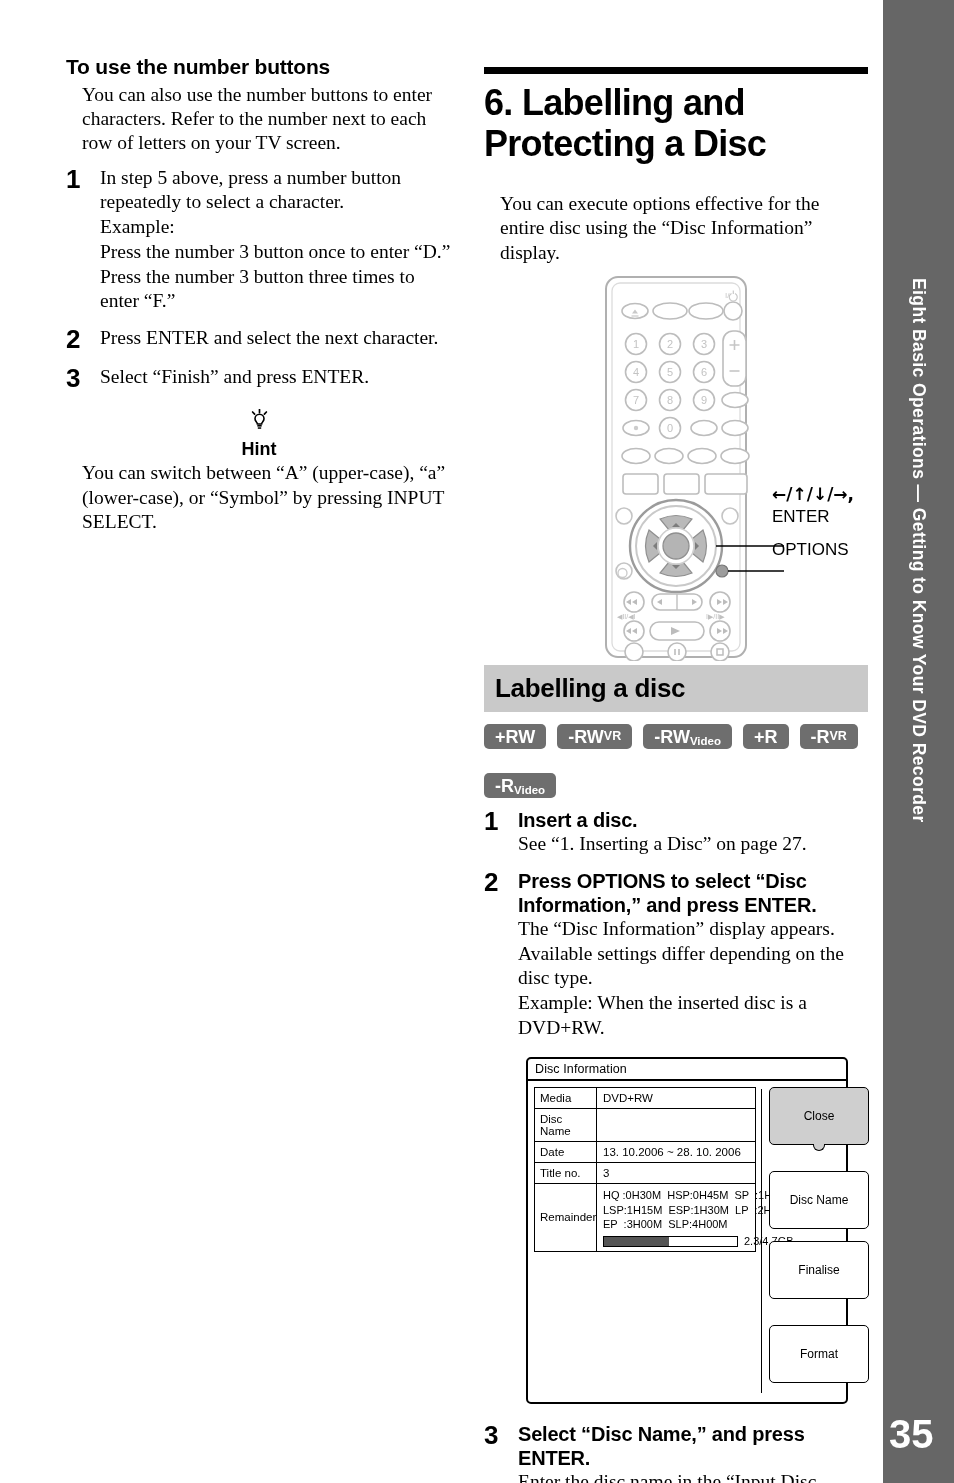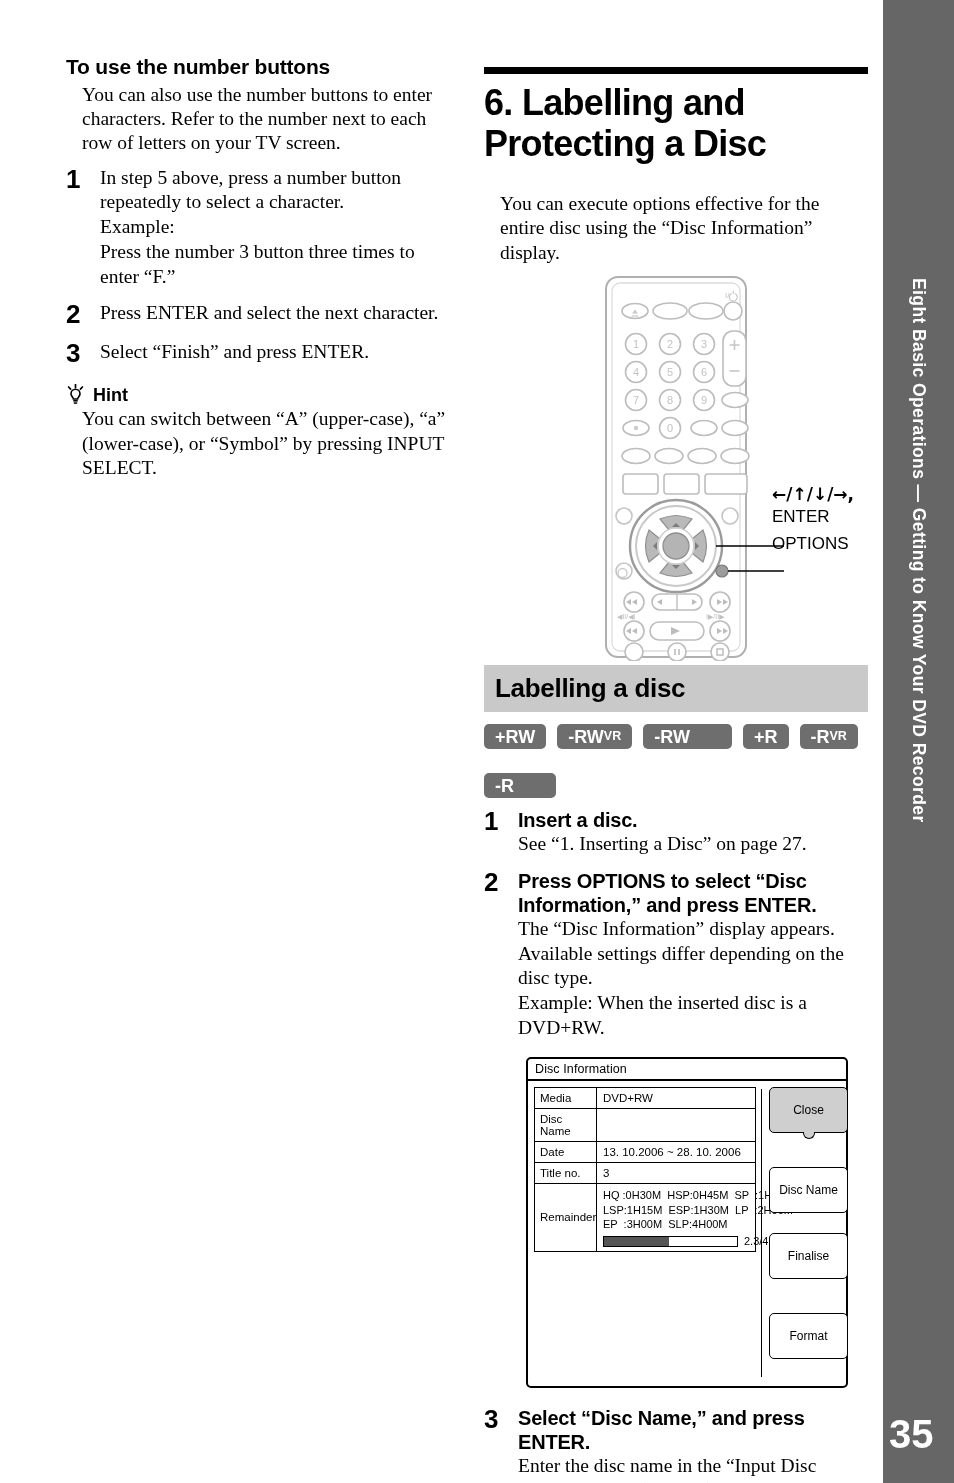--- a/index.html
+++ b/index.html
@@ -93,20 +93,21 @@
   }
 
   
   .hint{margin-top:18px;}
   .hint-head{
     display:flex;align-items:center;gap:8px;
     font-family:"Liberation Sans", sans-serif;
     font-weight:bold;
     font-size:18px;
     margin-bottom:1px;
+    flex-direction:column;
   }
   .bulb{
     width:19px;height:22px;display:inline-block;position:relative;flex:0 0 19px;
   }
   .bulb svg{display:block;}
 
   
   .rule-top{
     height:7px;background:#000;margin:12px 0 8px 0;width:384px;
   }
@@ -160,21 +161,21 @@
     font-size:18px;
     height:25px;
     display:inline-flex;
     align-items:center;
     justify-content:center;
     padding:0 11px;
     white-space:nowrap;
     line-height:1;
   }
   .badge .sup{font-size:12.5px;font-weight:bold;}
-  .badge .sub{font-size:11.5px;font-weight:bold;letter-spacing:0;position:relative;top:19px;}
+  .badge .sub{font-size:11.5px;font-weight:bold;letter-spacing:0;position:relative;top:5px;}
 
   
   .dlg-wrap{margin:16px 0 0 42px;}
   .dlg{
     width:322px;
     border:2px solid #000;
     border-radius:5px;
     background:#fff;
     box-sizing:border-box;
     font-family:"Liberation Sans", sans-serif;
@@ -211,28 +212,28 @@
   .row.tall .v{display:block;padding:4px 5px 4px 6px;}
   .rem-line{font-size:11px;line-height:1.35;white-space:pre;}
   .meter-row{display:flex;align-items:center;gap:6px;margin-top:3px;}
   .meter{
     flex:1 1 auto;height:9px;border:1px solid #000;background:#fff;position:relative;
   }
   .meter > i{display:block;height:100%;background:#555;}
   .meter-label{font-size:11px;white-space:nowrap;}
 
   .dbtn{
-    width:79px;
+    width:100px;
     border:1px solid #000;
     border-radius:5px;
     background:#fff;
     font-size:12px;
     text-align:center;
-    padding:15px 0;
-    margin-bottom:20px;
+    padding:21px 0;
+    margin-bottom:12px;
     box-sizing:border-box;
     position:relative;
   }
   .dbtn.sel{background:#cfcfcf;}
   .dbtn.sel:after{
     content:"";
     position:absolute;left:50%;margin-left:-6px;bottom:-7px;
     width:12px;height:7px;
     background:#cfcfcf;
     border-left:1px solid #000;border-right:1px solid #000;border-bottom:1px solid #000;
@@ -267,20 +268,21 @@
     <div class="sub-head">To use the number buttons</div>
     <p class="body">You can also use the number buttons to enter characters. Refer to the number next to each row of letters on your TV screen.</p>
 
     <div class="steps">
 
       <div class="step">
         <div class="step-num">1</div>
         <div class="step-body">
           <div class="line">In step 5 above, press a number button repeatedly to select a character.</div>
           <div class="line">Example:</div>
+          <div class="line">Press the number 3 button once to enter “D.”</div>
           <div class="line">Press the number 3 button three times to enter “F.”</div>
         </div>
       </div>
 
       <div class="step">
         <div class="step-num">2</div>
         <div class="step-body">
           <div class="line">Press ENTER and select the next character.</div>
         </div>
       </div>
@@ -465,21 +467,21 @@
 
         <g stroke="#000" stroke-width="1.4">
           <path d="M232 275 H300"></path>
           <path d="M244 300 H300"></path>
         </g>
       </svg>
 
       <div class="callouts">
         <div class="callout-line callout-arrows">←/↑/↓/→,</div>
         <div class="callout-line">ENTER</div>
-        <div class="callout-line" style="margin-top:4px">OPTIONS</div>
+        <div class="callout-line" style="margin-top:10px">OPTIONS</div>
       </div>
     </div>
 
     <div class="band">
       <span class="band-title">Labelling a disc</span>
     </div>
 
     <div class="badges">
       <span class="badge">
           <span>+RW</span>

